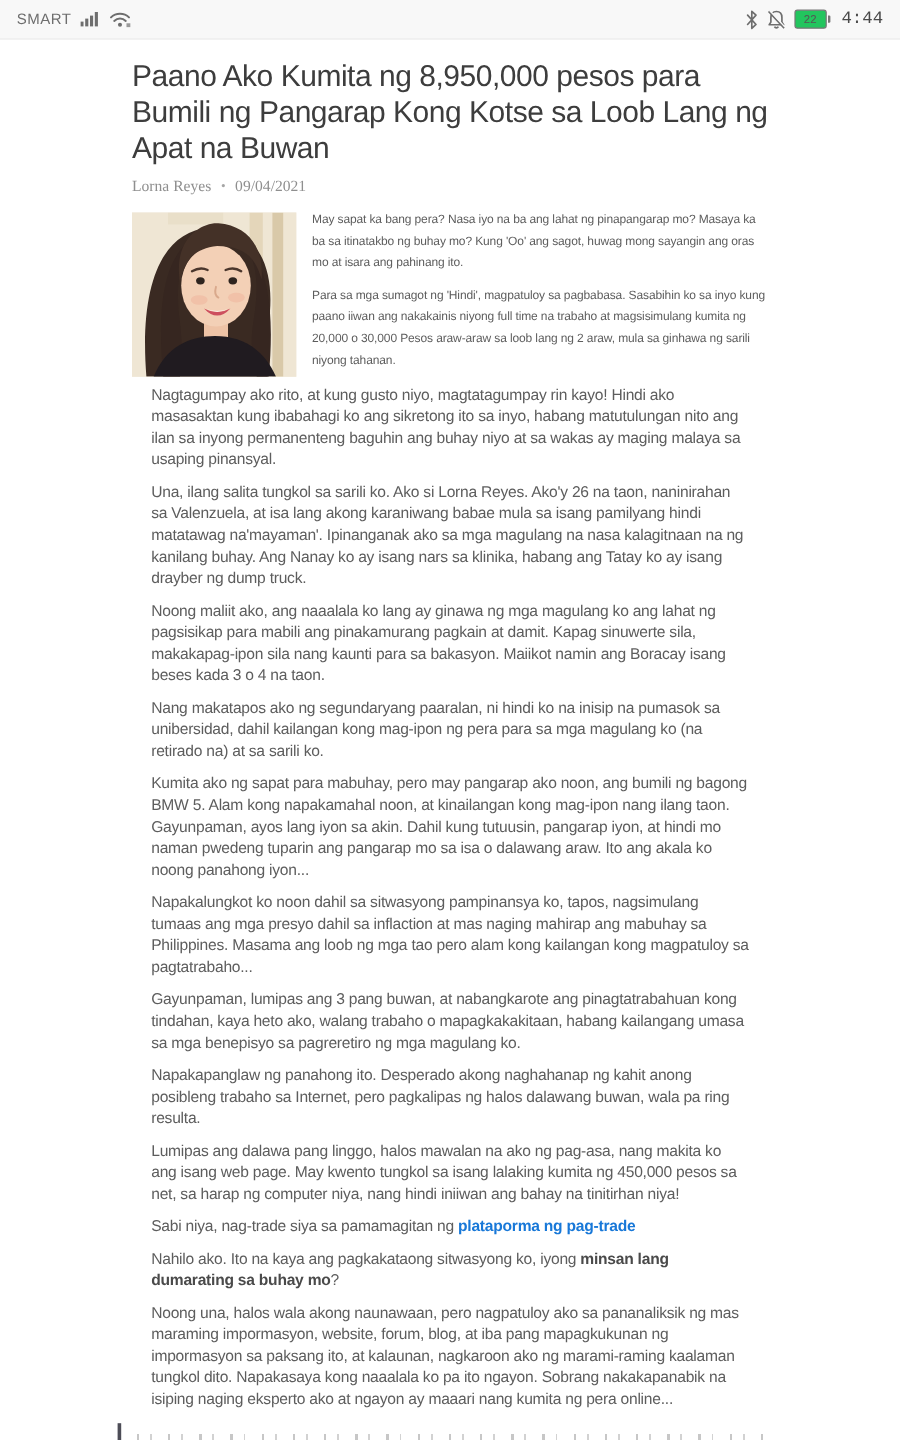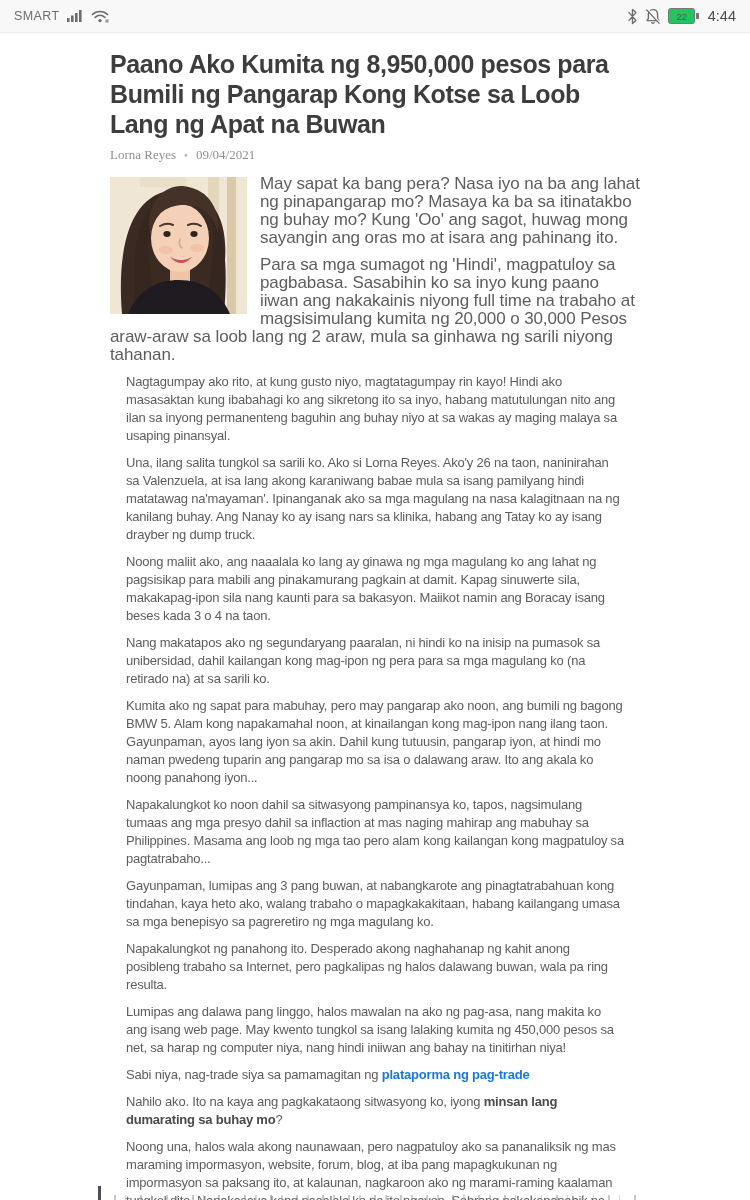--- a/index.html
+++ b/index.html
@@ -9,48 +9,48 @@
     -webkit-font-smoothing:antialiased;
   }
   
   .status-bar{
     height:33px;background:#f8f8f8;border-bottom:1px solid #ebebeb;
     display:flex;align-items:center;justify-content:space-between;
     padding:0 14px;box-sizing:border-box;color:#646464;
   }
   .sb-left,.sb-right{display:flex;align-items:center;gap:7px;}
   .sb-carrier{font-size:12.5px;color:#6e6e6e;letter-spacing:.4px;}
-  .sb-time{font-size:14.5px;color:#4a4a4a;margin-left:2px;}
+  .sb-time{font-size:14.5px;color:#4a4a4a;margin-left:2px;font-family:Liberation Mono, monospace;}
   .sb-icon svg{display:block;}
   .battery{
     display:flex;align-items:center;
   }
   .battery .shell{
     width:25px;height:14px;border:1.5px solid #777;border-radius:2.5px;
     display:flex;align-items:center;justify-content:center;
     font-size:9.5px;color:#555;background:#22c55e;
   }
   .battery .nub{width:2.5px;height:6px;background:#777;border-radius:0 1px 1px 0;margin-left:1px;}
   
   .article{margin:0 110px;position:relative;}
   h1{
-    font-size:25px;line-height:30px;font-weight:700;color:#3d3d3d;
+    font-size:25px;line-height:30px;font-weight:400;color:#3d3d3d;
     margin:16px 0 8px;letter-spacing:-0.4px;
   }
   .byline{font-size:13px;color:#8f8f8f;margin:0 0 12px;display:flex;align-items:center;gap:8px;font-family:Liberation Serif, serif;}
   .byline .dot{font-size:11px;color:#a5a5a5;}
   
   .lead{overflow:hidden;}
   .photo{
     float:left;width:137px;height:137px;margin:2px 13px 6px 0;
     background:#efe6d4;overflow:hidden;
   }
   .photo svg{display:block;}
   p.intro{
-    font-size:17px;line-height:18px;color:#5d5d5d;margin:0 0 9px;
+    font-size:10px;line-height:18px;color:#5d5d5d;margin:0 0 9px;
     letter-spacing:-0.1px;
   }
   p.body{
     font-size:13px;line-height:18px;color:#5d5d5d;margin:0 16px 9px;
     letter-spacing:-0.2px;
   }
   p.body a{
     color:#1878d8;font-weight:700;text-decoration:none;
   }
   p.body strong{color:#4a4a4a;}
@@ -156,21 +156,21 @@
     <p class="intro">Para sa mga sumagot ng 'Hindi', magpatuloy sa pagbabasa. Sasabihin ko sa inyo kung paano iiwan ang nakakainis niyong full time na trabaho at magsisimulang kumita ng 20,000 o 30,000 Pesos araw-araw sa loob lang ng 2 araw, mula sa ginhawa ng sarili niyong tahanan.</p>
   </div>
 
   <p class="body">Nagtagumpay ako rito, at kung gusto niyo, magtatagumpay rin kayo! Hindi ako masasaktan kung ibabahagi ko ang sikretong ito sa inyo, habang matutulungan nito ang ilan sa inyong permanenteng baguhin ang buhay niyo at sa wakas ay maging malaya sa usaping pinansyal.</p>
   <p class="body">Una, ilang salita tungkol sa sarili ko. Ako si Lorna Reyes. Ako'y 26 na taon, naninirahan sa Valenzuela, at isa lang akong karaniwang babae mula sa isang pamilyang hindi matatawag na'mayaman'. Ipinanganak ako sa mga magulang na nasa kalagitnaan na ng kanilang buhay. Ang Nanay ko ay isang nars sa klinika, habang ang Tatay ko ay isang drayber ng dump truck.</p>
   <p class="body">Noong maliit ako, ang naaalala ko lang ay ginawa ng mga magulang ko ang lahat ng pagsisikap para mabili ang pinakamurang pagkain at damit. Kapag sinuwerte sila, makakapag-ipon sila nang kaunti para sa bakasyon. Maiikot namin ang Boracay isang beses kada 3 o 4 na taon.</p>
   <p class="body">Nang makatapos ako ng segundaryang paaralan, ni hindi ko na inisip na pumasok sa unibersidad, dahil kailangan kong mag-ipon ng pera para sa mga magulang ko (na retirado na) at sa sarili ko.</p>
   <p class="body">Kumita ako ng sapat para mabuhay, pero may pangarap ako noon, ang bumili ng bagong BMW 5. Alam kong napakamahal noon, at kinailangan kong mag-ipon nang ilang taon. Gayunpaman, ayos lang iyon sa akin. Dahil kung tutuusin, pangarap iyon, at hindi mo naman pwedeng tuparin ang pangarap mo sa isa o dalawang araw. Ito ang akala ko noong panahong iyon...</p>
   <p class="body">Napakalungkot ko noon dahil sa sitwasyong pampinansya ko, tapos, nagsimulang tumaas ang mga presyo dahil sa inflaction at mas naging mahirap ang mabuhay sa Philippines. Masama ang loob ng mga tao pero alam kong kailangan kong magpatuloy sa pagtatrabaho...</p>
   <p class="body">Gayunpaman, lumipas ang 3 pang buwan, at nabangkarote ang pinagtatrabahuan kong tindahan, kaya heto ako, walang trabaho o mapagkakakitaan, habang kailangang umasa sa mga benepisyo sa pagreretiro ng mga magulang ko.</p>
-  <p class="body">Napakalungkot ng panahong ito. Desperado akong naghahanap ng kahit anong posibleng trabaho sa Internet, pero pagkalipas ng halos dalawang buwan, wala pa ring resulta.</p>
+  <p class="body">Napakapanglaw ng panahong ito. Desperado akong naghahanap ng kahit anong posibleng trabaho sa Internet, pero pagkalipas ng halos dalawang buwan, wala pa ring resulta.</p>
   <p class="body">Lumipas ang dalawa pang linggo, halos mawalan na ako ng pag-asa, nang makita ko ang isang web page. May kwento tungkol sa isang lalaking kumita ng 450,000 pesos sa net, sa harap ng computer niya, nang hindi iniiwan ang bahay na tinitirhan niya!</p>
 
   <p class="body"><span>Sabi niya, nag-trade siya sa pamamagitan ng </span><a href="#">plataporma ng pag-trade</a></p>
 
   <p class="body"><span>Nahilo ako. Ito na kaya ang pagkakataong sitwasyong ko, iyong </span><strong>minsan lang dumarating sa buhay mo</strong><span>?</span></p>
 
   <p class="body">Noong una, halos wala akong naunawaan, pero nagpatuloy ako sa pananaliksik ng mas maraming impormasyon, website, forum, blog, at iba pang mapagkukunan ng impormasyon sa paksang ito, at kalaunan, nagkaroon ako ng marami-raming kaalaman tungkol dito. Napakasaya kong naaalala ko pa ito ngayon. Sobrang nakakapanabik na isiping naging eksperto ako at ngayon ay maaari nang kumita ng pera online...</p>
 
 </div>
 

